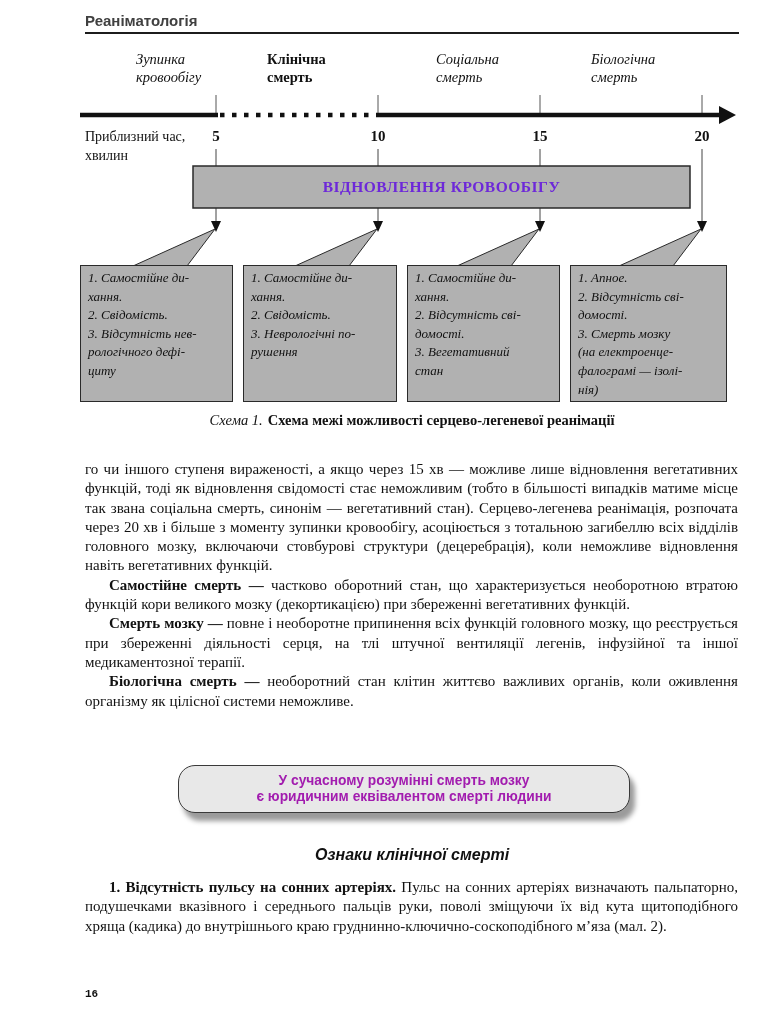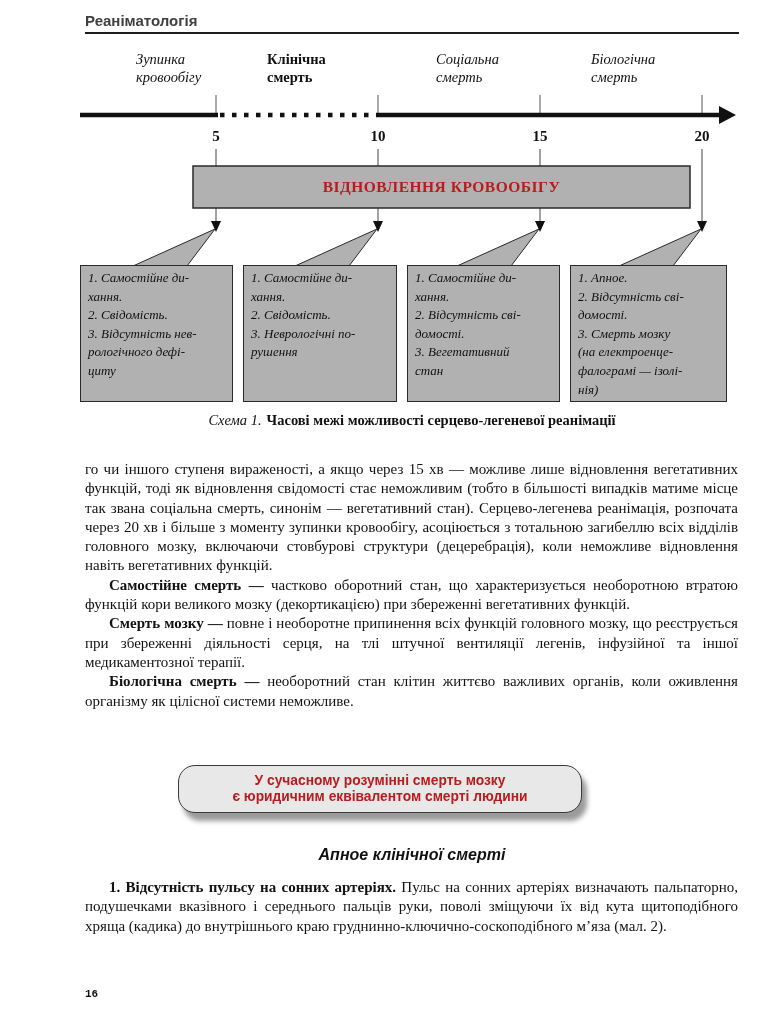--- a/index.html
+++ b/index.html
@@ -41,21 +41,21 @@
     font-size: 14px; line-height: 19px; white-space: pre-line; color: #111;
   }
   .tm {
     position: absolute; top: 83px; width: 44px;
     text-align: center; font-weight: bold; font-size: 15px; color: #111;
   }
   .tm-1 { left: 194px; } .tm-2 { left: 356px; } .tm-3 { left: 518px; } .tm-4 { left: 680px; }
   .recovery-label {
     position: absolute; left: 193px; top: 121px; width: 497px; height: 42px;
     display: flex; align-items: center; justify-content: center;
-    font-weight: bold; font-size: 15.5px; letter-spacing: 0.5px; color: #b91c1c;
+    font-weight: bold; font-size: 15.5px; letter-spacing: 0.5px; color: #6d28d9;
   }
   .obox {
     position: absolute; top: 220px; height: 137px;
     background: #b1b1b1; border: 1.5px solid #2a2a2a;
     padding: 3px 3px 0 7px;
     font-style: italic; font-size: 13px; line-height: 18.6px;
     white-space: pre-line; color: #101010;
   }
   .obox-1 { left: 80px;  width: 153px; }
   .obox-2 { left: 243px; width: 154px; }
@@ -73,27 +73,27 @@
     position: absolute; left: 85px; width: 653px;
     font-size: 15px; line-height: 19.3px;
     text-align: justify; color: #121212;
   }
   .body-text { top: 460px; }
   .signs-text { top: 878px; }
   .body-text p, .signs-text p { text-indent: 24px; }
   .body-text p.no-indent { text-indent: 0; }
   
   .note-pill {
-    position: absolute; left: 178px; top: 765px; width: 404px; height: 48px;
+    position: absolute; left: 178px; top: 765px; width: 452px; height: 48px;
     background: #e8e8e8; border: 1.4px solid #3a3a3a; border-radius: 17px;
     box-shadow: 5px 8px 5px #9b9b9b;
     display: flex; align-items: center; justify-content: center;
     text-align: center; white-space: pre-line;
     font-family: "Liberation Sans", sans-serif;
-    font-weight: bold; font-size: 13.8px; line-height: 16.5px; color: #b91c1c;
+    font-weight: bold; font-size: 13.8px; line-height: 16.5px; color: #a21caf;
   }
   
   .section-heading {
     position: absolute; left: 85px; top: 846px; width: 654px;
     text-align: center;
     font-family: "Liberation Sans", sans-serif;
     font-weight: bold; font-style: italic; font-size: 16px; color: #111;
   }
   
   .page-number {
@@ -153,20 +153,22 @@
 
     <div class="stage stage-1">Зупинка
 кровообігу</div>
     <div class="stage stage-2 bold">Клінічна
 смерть</div>
     <div class="stage stage-3">Соціальна
 смерть</div>
     <div class="stage stage-4">Біологічна
 смерть</div>
 
+    <div class="axis-label">Приблизний час,
+хвилин</div>
     <div class="tm tm-1">5</div>
     <div class="tm tm-2">10</div>
     <div class="tm tm-3">15</div>
     <div class="tm tm-4">20</div>
 
     <div class="recovery-label">ВІДНОВЛЕННЯ КРОВООБІГУ</div>
 
     <div class="obox obox-1">1. Самостійне ди-
 хання.
 2. Свідомість.
@@ -187,34 +189,34 @@
     <div class="obox obox-4">1. Апное.
 2. Відсутність сві-
 домості.
 3. Смерть мозку
 (на електроенце-
 фалограмі — ізолі-
 нія)</div>
   </div>
 
   <div class="caption">
-    <span class="cap-label">Схема 1.</span><span class="cap-title">Часові межі можливості серцево-легеневої реанімації</span>
+    <span class="cap-label">Схема 1.</span><span class="cap-title">Схема межі можливості серцево-легеневої реанімації</span>
   </div>
 
   <div class="body-text">
     <p class="no-indent">го чи іншого ступеня вираженості, а якщо через 15 хв — можливе лише відновлення вегетативних функцій, тоді як відновлення свідомості стає неможливим (тобто в більшості випадків матиме місце так звана соціальна смерть, синонім — вегетативний стан). Серцево-легенева реанімація, розпочата через 20 хв і більше з моменту зупинки кровообігу, асоціюється з тотальною загибеллю всіх відділів головного мозку, включаючи стовбурові структури (децеребрація), коли неможливе відновлення навіть вегетативних функцій.</p>
     <p><b>Самостійне смерть —</b><span> частково оборотний стан, що характеризується необоротною втратою функцій кори великого мозку (декортикацією) при збереженні вегетативних функцій.</span></p>
     <p><b>Смерть мозку —</b><span> повне і необоротне припинення всіх функцій головного мозку, що реєструється при збереженні діяльності серця, на тлі штучної вентиляції легенів, інфузійної та іншої медикаментозної терапії.</span></p>
     <p><b>Біологічна смерть —</b><span> необоротний стан клітин життєво важливих органів, коли оживлення організму як цілісної системи неможливе.</span></p>
   </div>
 
   <div class="note-pill">У сучасному розумінні смерть мозку
 є юридичним еквівалентом смерті людини</div>
 
-  <div class="section-heading">Апное клінічної смерті</div>
+  <div class="section-heading">Ознаки клінічної смерті</div>
 
   <div class="signs-text">
     <p><b>1. Відсутність пульсу на сонних артеріях.</b><span> Пульс на сонних артеріях визначають пальпаторно, подушечками вказівного і середнього пальців руки, поволі зміщуючи їх від кута щитоподібного хряща (кадика) до внутрішнього краю груднинно-ключично-соскоподібного м’яза (мал. 2).</span></p>
   </div>
 
   <div class="page-number">16</div>
 
 </div>
 
 </body></html>

